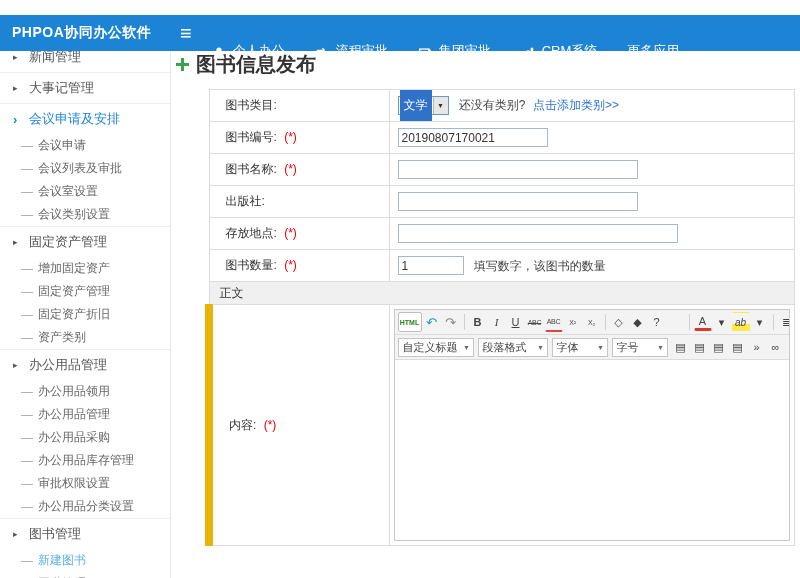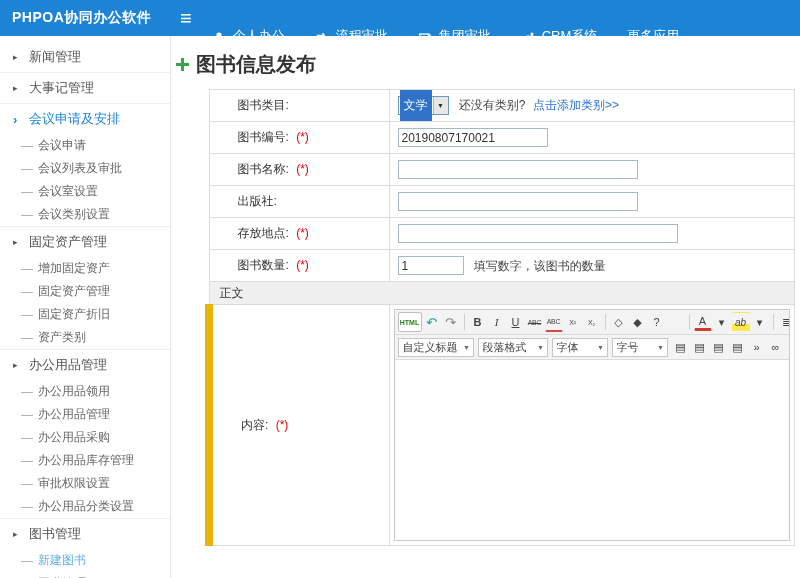--- a/index.html
+++ b/index.html
@@ -1,20 +1,20 @@
 <!DOCTYPE html>
 <html><head>
 <meta charset="utf-8">
 <style>
   * { margin:0; padding:0; box-sizing:border-box; }
   html,body { width:800px; height:578px; overflow:hidden; background:#fff;
               font-family:"Liberation Sans","DejaVu Sans",sans-serif; font-size:12px; color:#333; }
 
   
-  .topbar { position:absolute; top:0; left:0; right:0; height:36px; background:#1d83d5;
+  .topbar { position:absolute; top:15px; left:0; right:0; height:36px; background:#1d83d5;
             display:flex; align-items:center; color:#fff; z-index:5; }
   .logo { width:172px; padding-left:12px; font-size:14px; font-weight:bold; letter-spacing:0.5px;
           white-space:nowrap; cursor:pointer; }
   .hamburger { font-size:20px; line-height:1; margin:0 20px 0 8px; cursor:pointer; }
   .nav { display:flex; align-items:center; gap:30px; font-size:13px; }
   .nav-item { display:flex; align-items:flex-end; gap:7px; cursor:pointer; white-space:nowrap;margin-top:36px; }
   .nav-ic svg { display:block; }
   .nav-caret { font-size:8px; margin-left:7px; }
 
   
@@ -34,21 +34,21 @@
   
   .main { position:absolute; top:36px; left:172px; right:0; bottom:0; background:#fff; overflow:hidden; }
   .title-row { display:flex; align-items:center; gap:7px; padding:15px 0 11px 4px; }
   .plus-icon { position:relative; width:13px; height:13px; display:inline-block; }
   .plus-icon::before { content:""; position:absolute; left:5px; top:0; width:3px; height:13px; background:#3aa348; }
   .plus-icon::after  { content:""; position:absolute; left:0; top:5px; width:13px; height:3px; background:#3aa348; }
   .page-title { font-size:20px; font-weight:bold; color:#333; }
 
   .form-table { border-collapse:collapse; margin-left:33px; width:590px; table-layout:fixed; }
   .form-table td { border:1px solid #dcdcdc; }
-  td.lbl { height:32px; padding-left:28px; font-size:12px; color:#333; background:#fff; }
+  td.lbl { height:32px; padding-left:16px; font-size:12px; color:#333; background:#fff; }
   .req { color:#e60000; margin-left:4px; }
   td.val { padding:4px 8px; }
   .ti { height:19px; border:1px solid #a9b8c5; font-size:12px; padding:4px 3px; color:#333; }
   .w150{width:150px} .w240{width:240px} .w65{width:66px} .w280{width:280px}
   .hint { font-size:12px; color:#444; margin-left:7px; }
   .link { color:#2a72d8; cursor:pointer; margin-left:4px; }
 
   .select-box { display:inline-flex; align-items:center; border:1px solid #6e98c0; background:#fff; height:19px; cursor:pointer; vertical-align:middle; }
   .sel-text { background:#2f72c7; color:#fff; font-size:12px; line-height:15px; padding:8px 4px; margin:1px; }
   .sel-arrow { width:15px; align-self:stretch; background:#e7e7e7; border-left:1px solid #b5b5b5;

